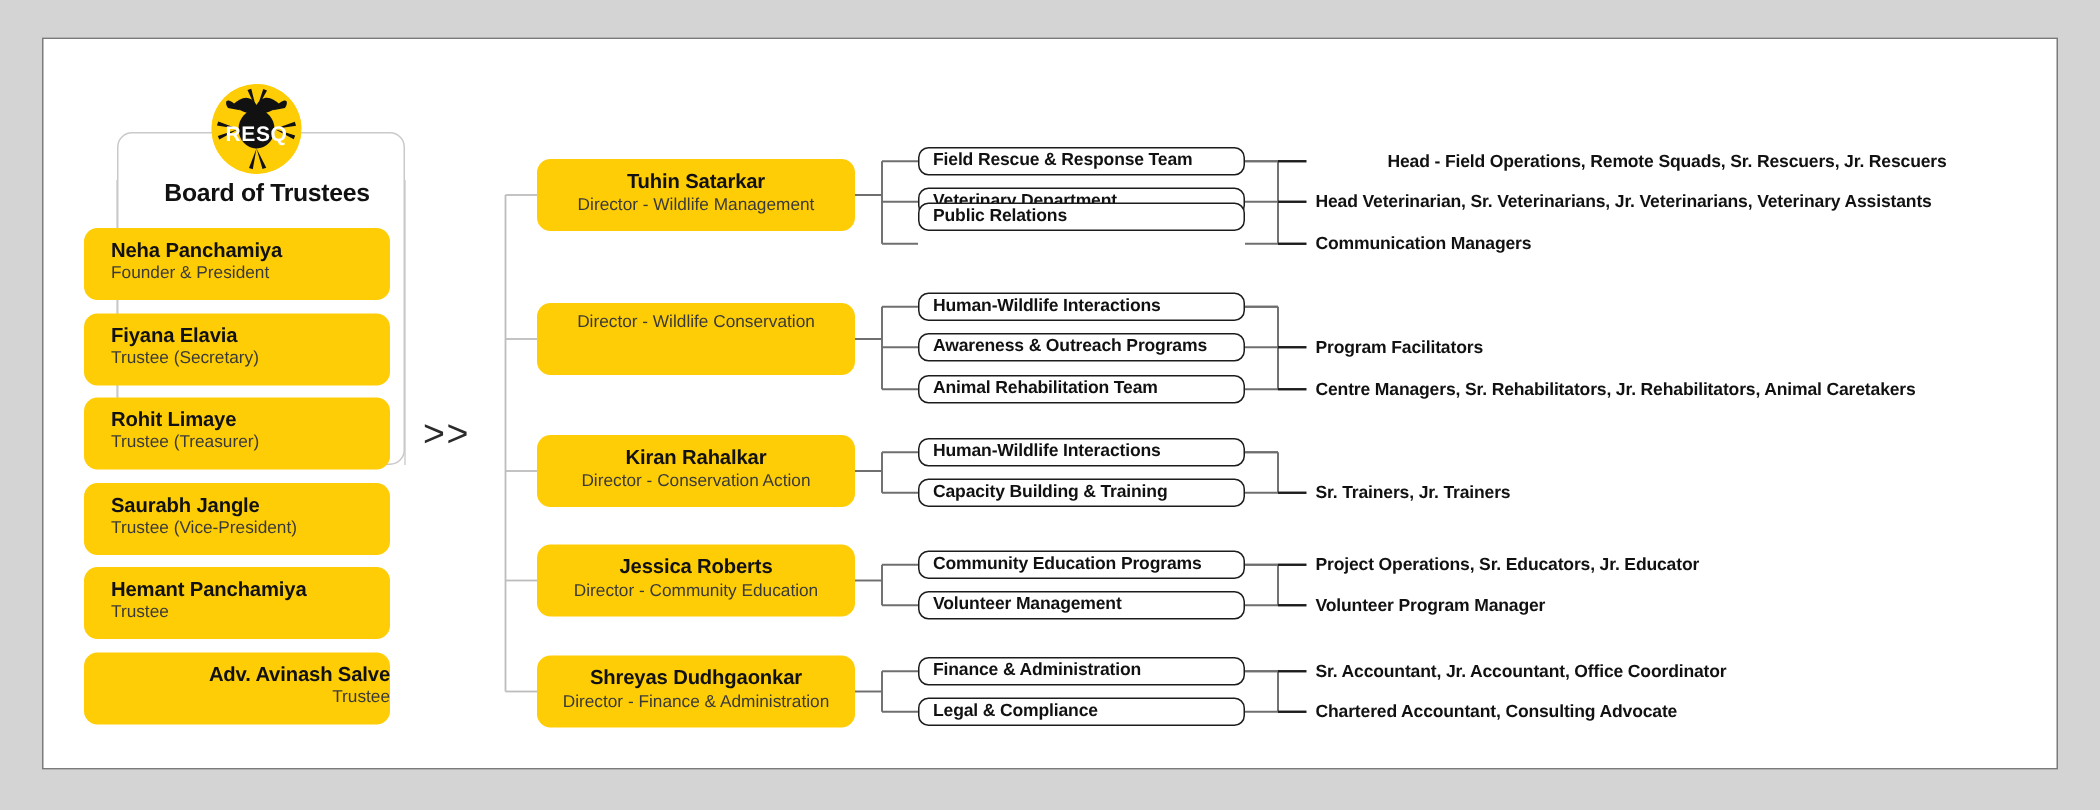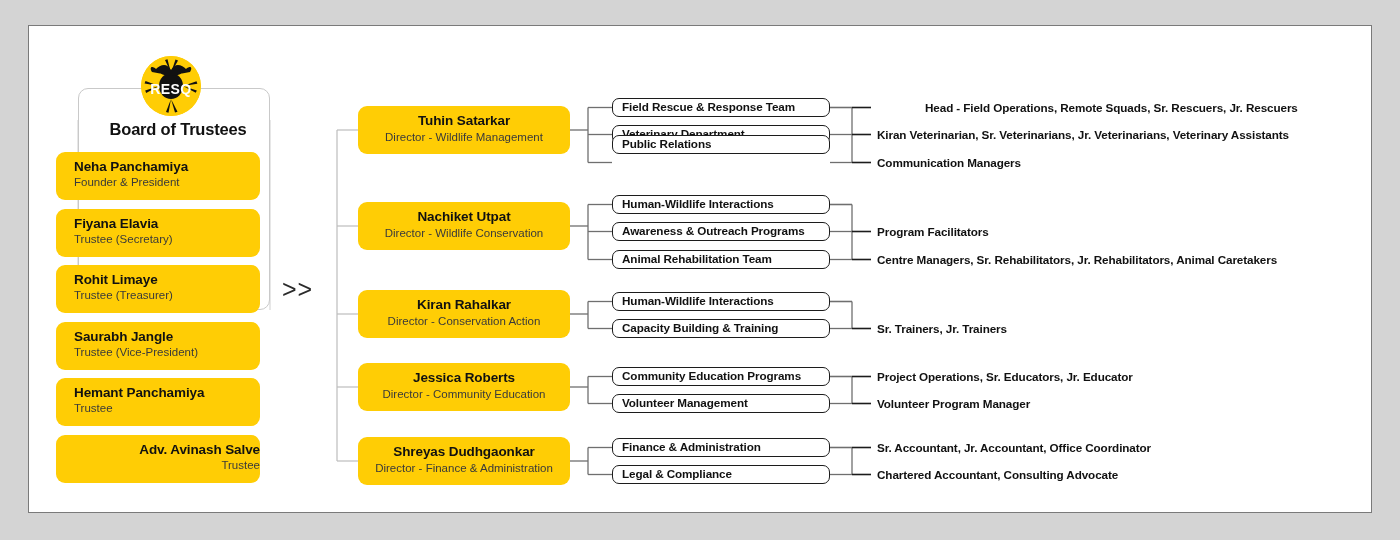--- a/index.html
+++ b/index.html
@@ -300,25 +300,24 @@
   <div class="chevrons">&gt;&gt;</div>
 
   <div id="branches">
       <div class="director" style="top: 106px;">
         <div class="d-name">Tuhin Satarkar</div>
         <div class="d-role">Director - Wildlife Management</div>
       </div>
       <div class="dept" style="top: 98px;">Field Rescue &amp; Response Team</div>
       <div class="role" style="top: 101px; padding-left: 48px;">Head - Field Operations, Remote Squads, Sr. Rescuers, Jr. Rescuers</div>
       <div class="dept" style="top: 125px;">Veterinary Department</div>
-      <div class="role" style="top: 128px;">Kiran Veterinarian, Sr. Veterinarians, Jr. Veterinarians, Veterinary Assistants</div>
+      <div class="role" style="top: 128px;">Head Veterinarian, Sr. Veterinarians, Jr. Veterinarians, Veterinary Assistants</div>
       <div class="dept" style="top: 135px;">Public Relations</div>
       <div class="role" style="top: 156px;">Communication Managers</div>
       <div class="director" style="top: 202px;">
-        <div class="d-name">Nachiket Utpat</div>
         <div class="d-role">Director - Wildlife Conservation</div>
       </div>
       <div class="dept" style="top: 195px;">Human-Wildlife Interactions</div>
       <div class="dept" style="top: 222px;">Awareness &amp; Outreach Programs</div>
       <div class="role" style="top: 225px;">Program Facilitators</div>
       <div class="dept" style="top: 250px;">Animal Rehabilitation Team</div>
       <div class="role" style="top: 253px;">Centre Managers, Sr. Rehabilitators, Jr. Rehabilitators, Animal Caretakers</div>
       <div class="director" style="top: 290px;">
         <div class="d-name">Kiran Rahalkar</div>
         <div class="d-role">Director - Conservation Action</div>

